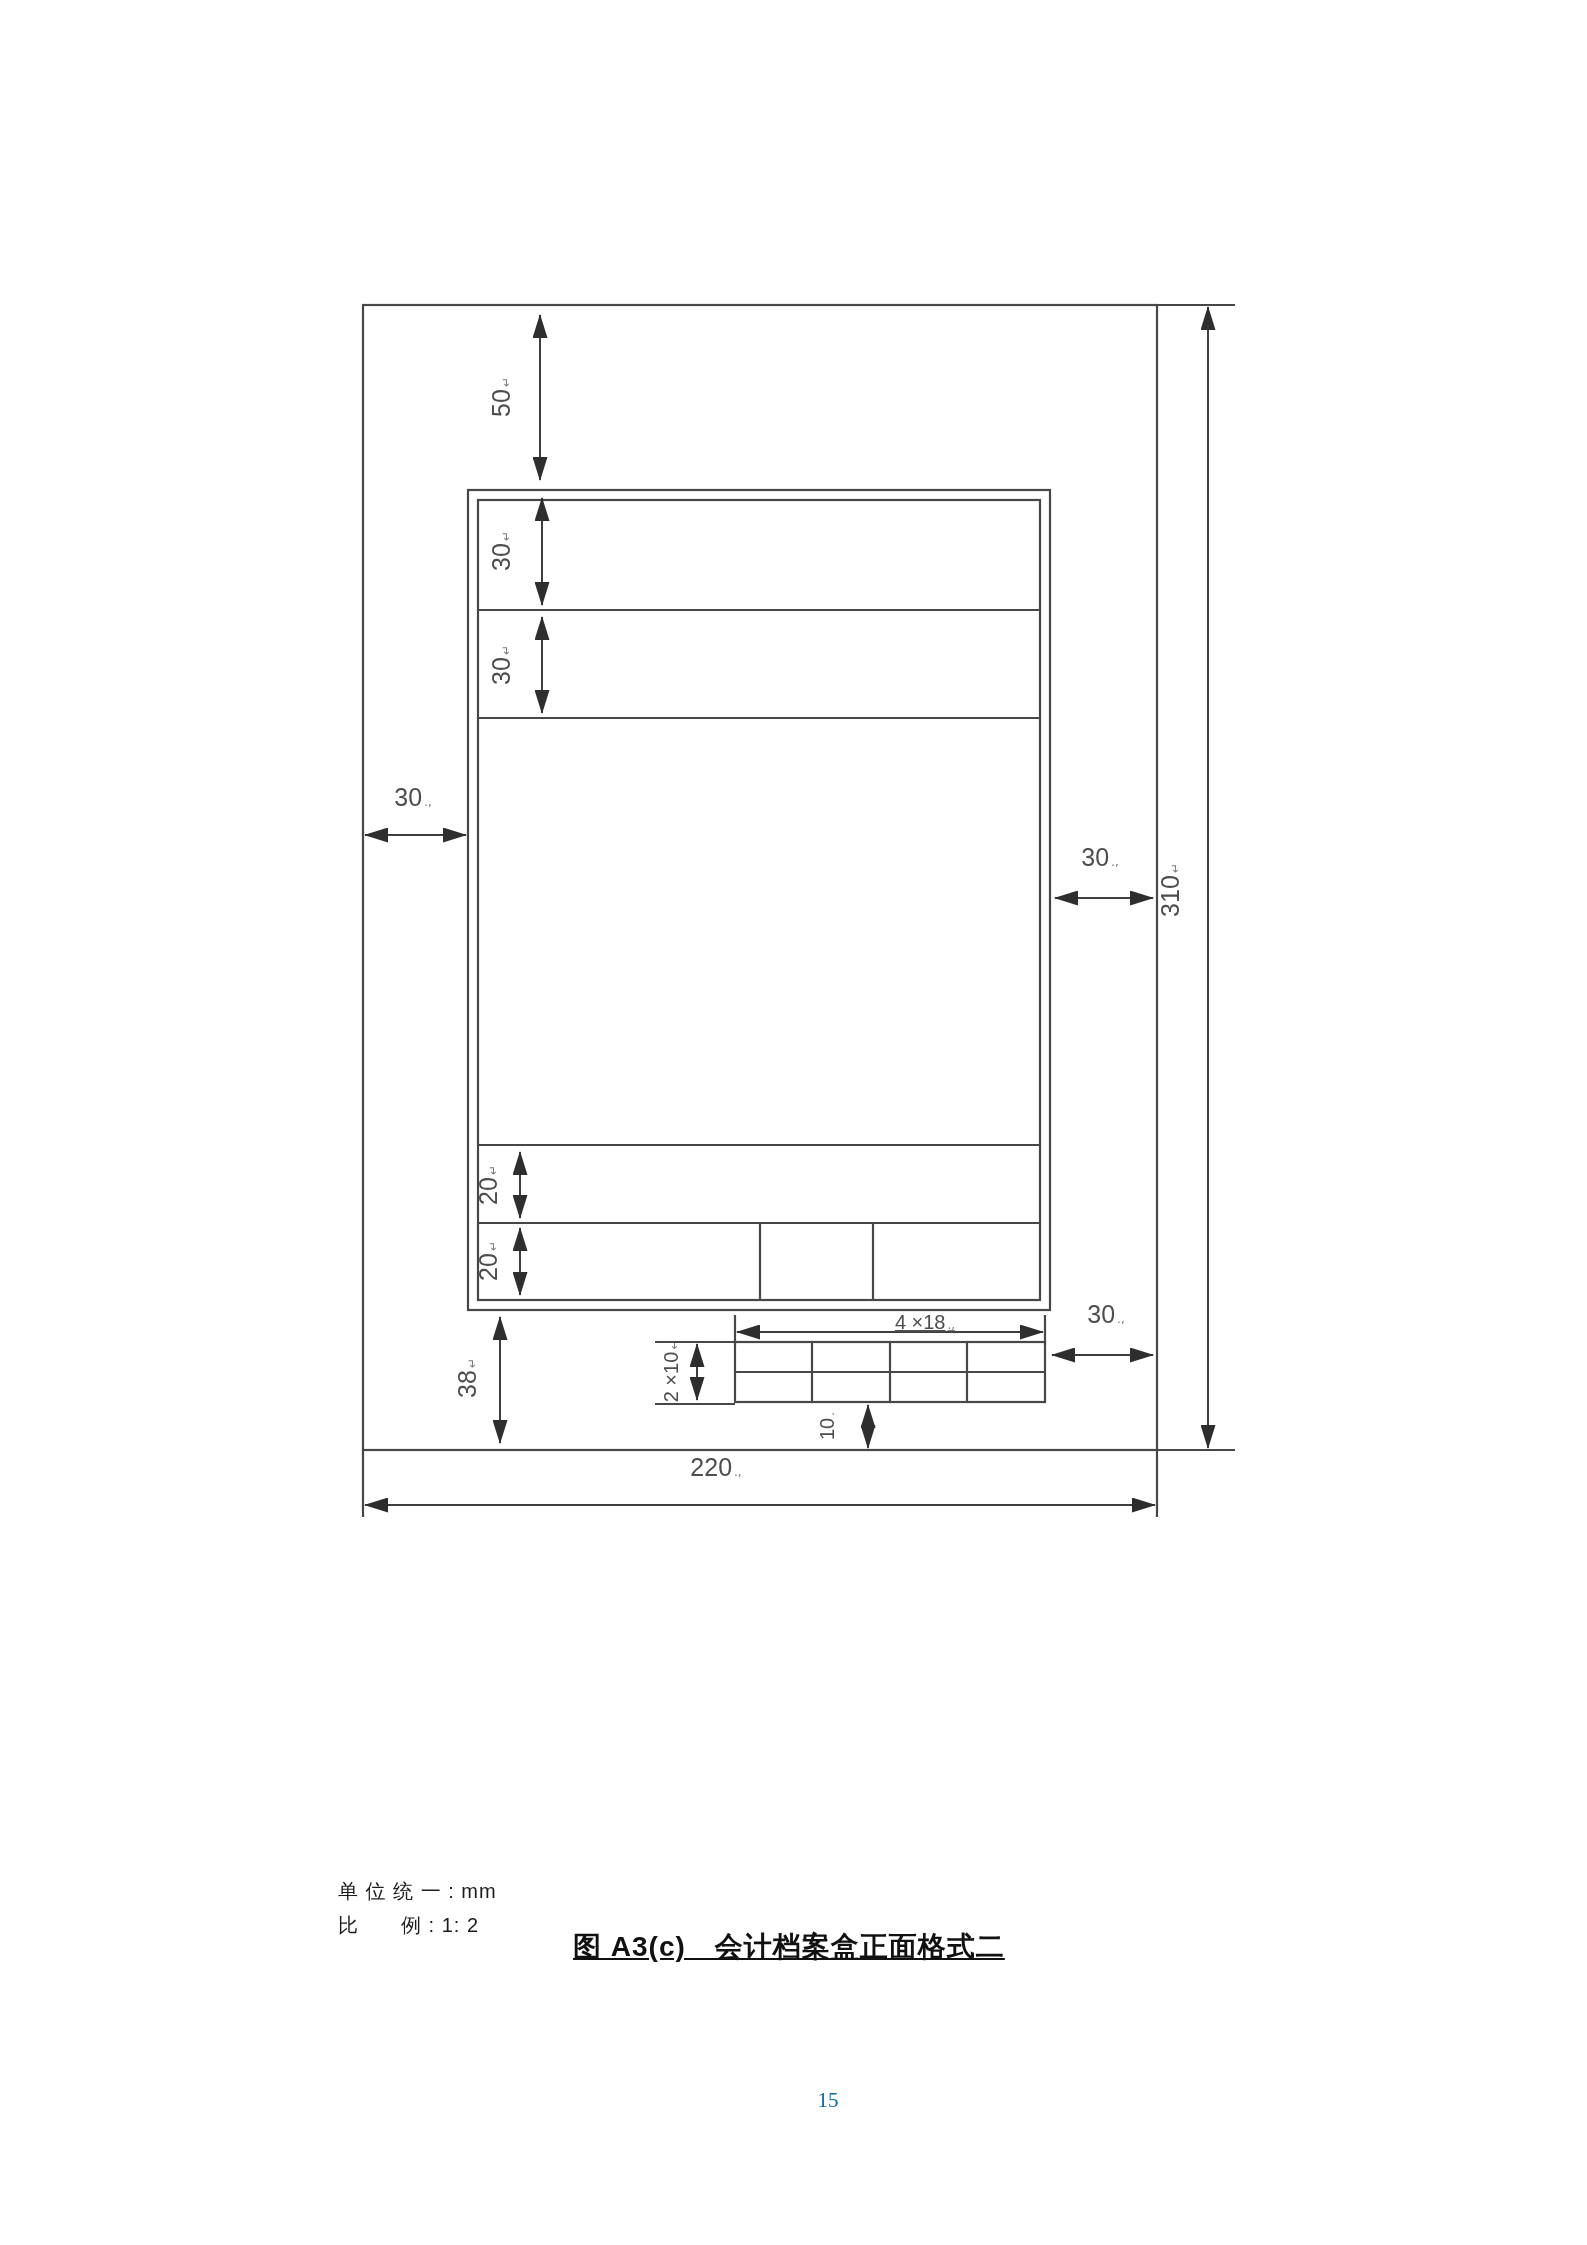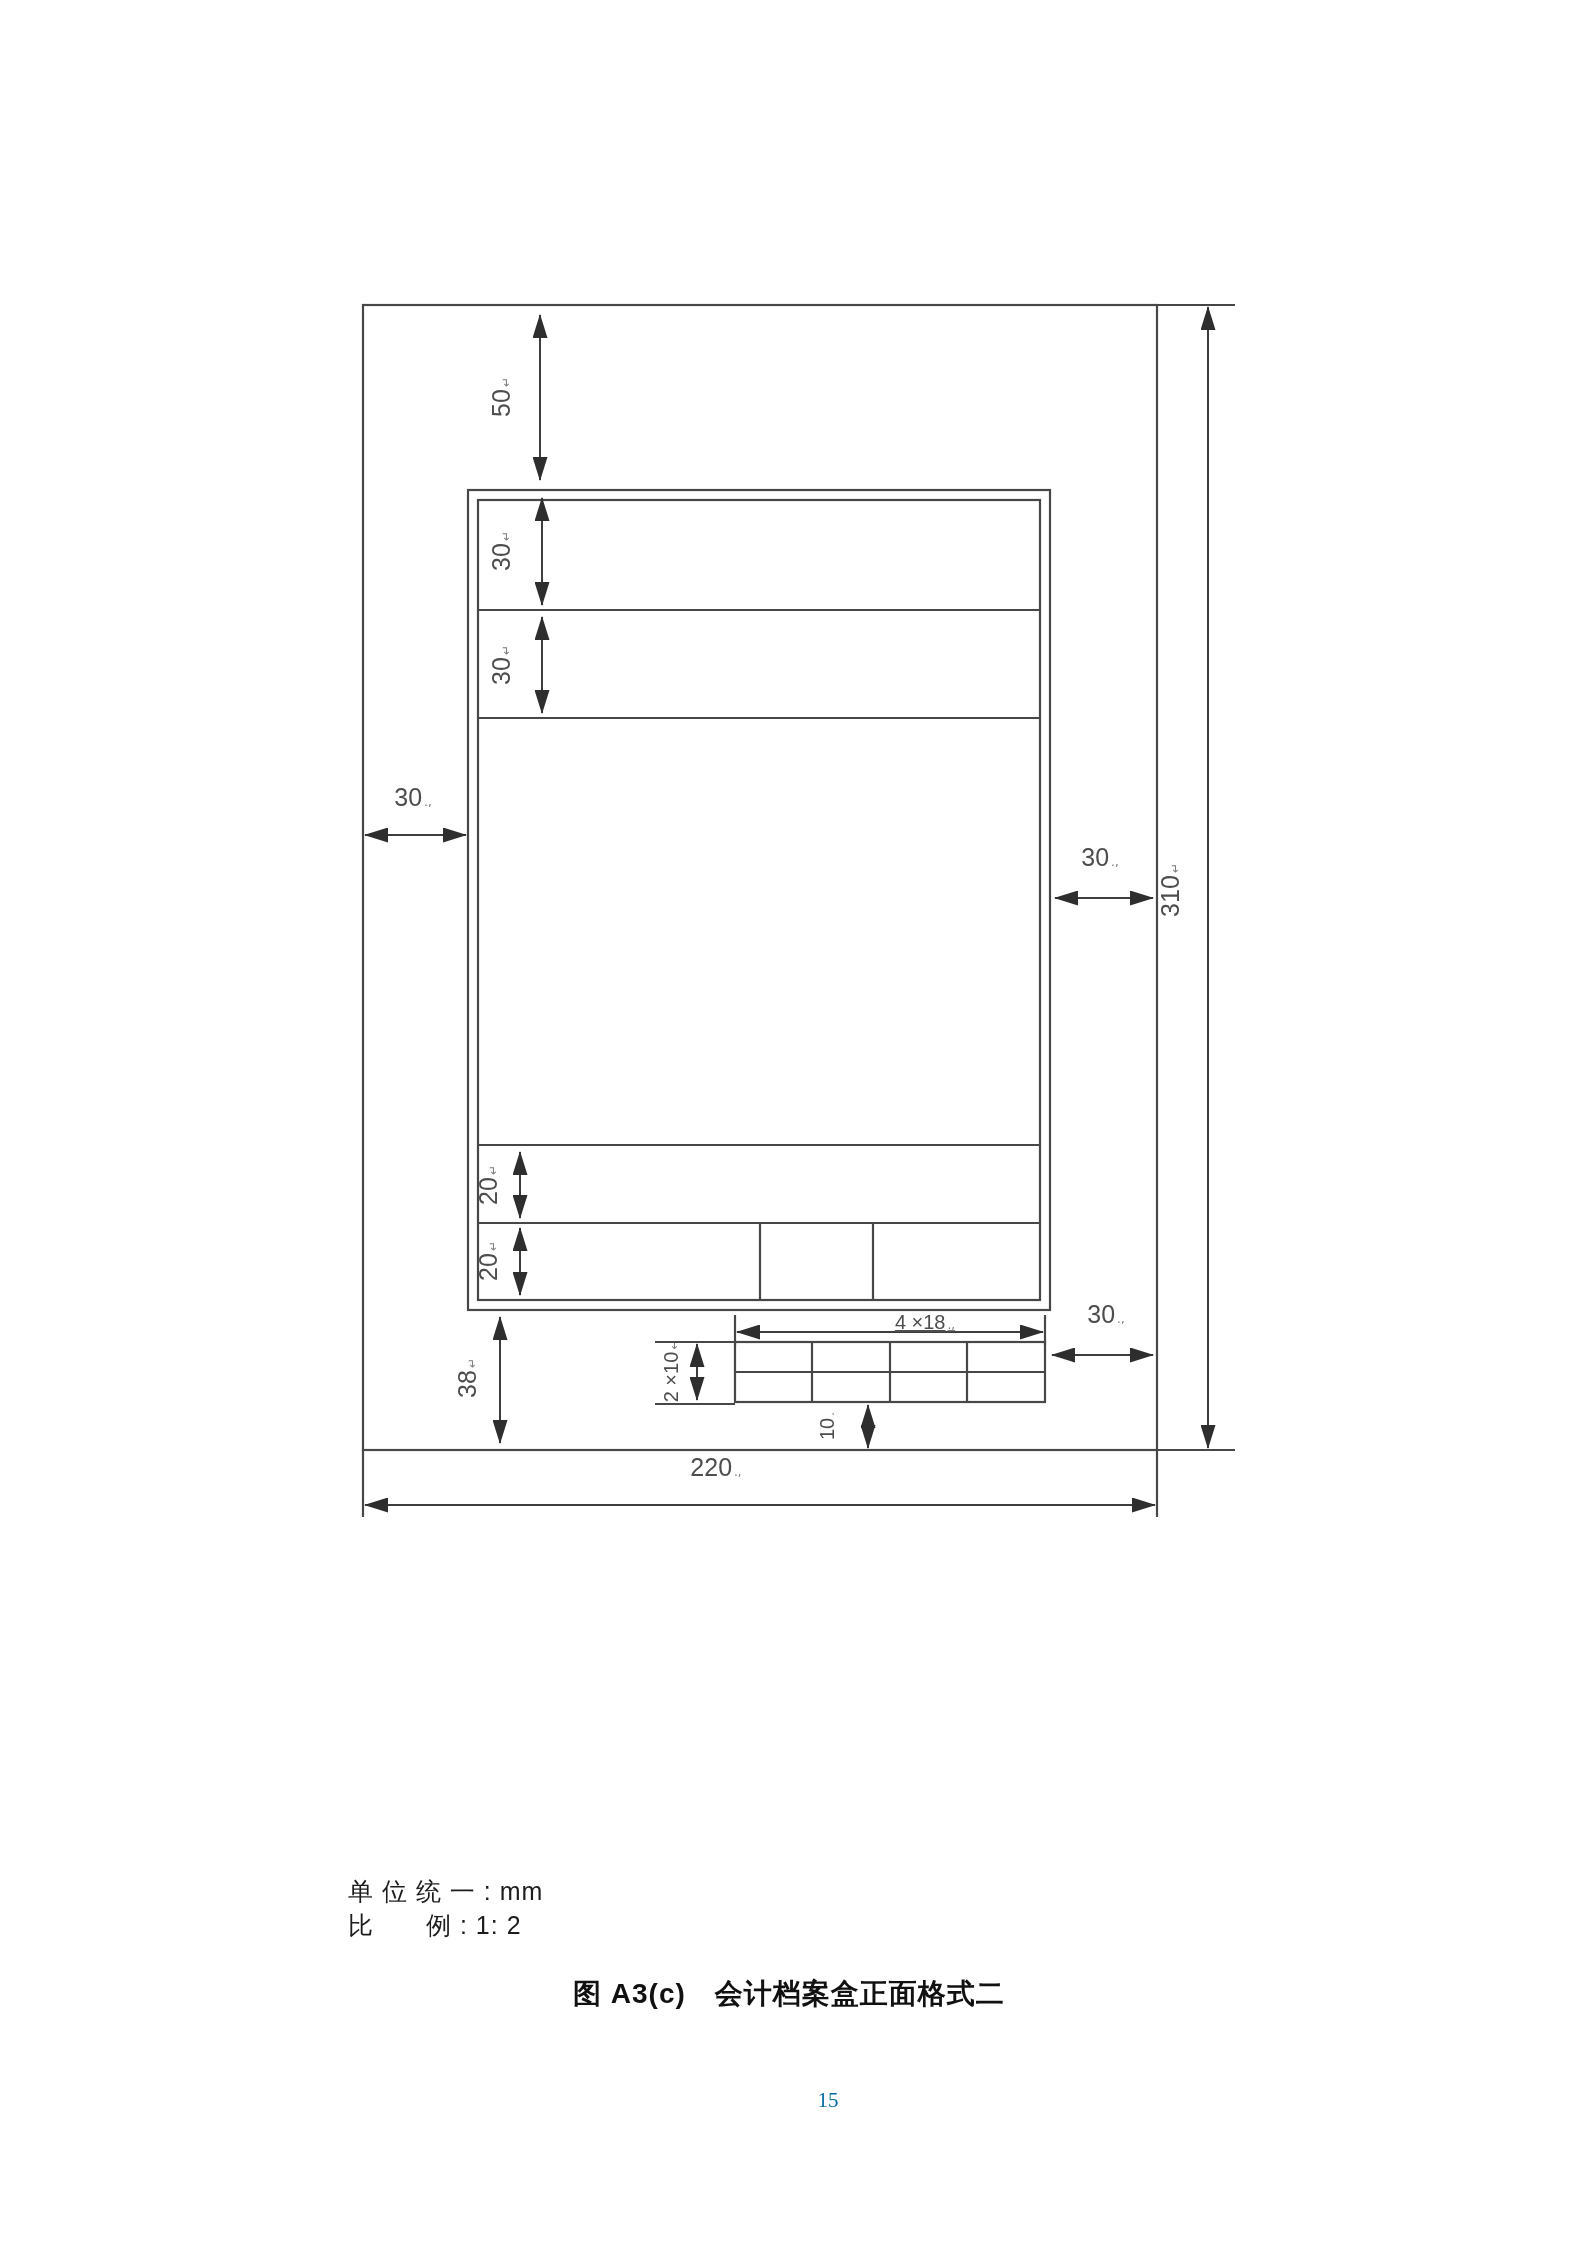--- a/index.html
+++ b/index.html
@@ -8,24 +8,24 @@
   .page{position:absolute;inset:0;background:#ffffff;}
   svg.drawing{position:absolute;left:0;top:0;width:1587px;height:2245px;}
   .lineart{stroke:#474747;fill:none;stroke-width:2.2;}
   .dimline{stroke:#3d3d3d;fill:none;stroke-width:2;}
   .dim{position:absolute;color:#4d4d4d;font-size:25px;line-height:1;
        white-space:nowrap;transform:translate(-50%,-50%);}
   .dim.v{transform:translate(-50%,-50%) rotate(-90deg);}
   .dim.small{font-size:20px;}
   .dim .sfx{font-size:12px;font-family:"DejaVu Sans",sans-serif;opacity:.75;
        margin-left:2px;}
-  .notes{position:absolute;left:348px;top:1874px;color:#1c1c1c;font-size:25px;
+  .notes{position:absolute;left:338px;top:1874px;color:#1c1c1c;font-size:20px;
        line-height:34px;letter-spacing:1px;}
-  .caption{position:absolute;left:573px;top:1975px;color:#111;font-size:28px;
-       font-weight:bold;letter-spacing:1px;white-space:nowrap;}
+  .caption{position:absolute;left:573px;top:1928px;color:#111;font-size:28px;
+       font-weight:bold;letter-spacing:1px;white-space:nowrap;text-decoration:underline;}
   .pageno{position:absolute;left:828px;top:2088px;transform:translateX(-50%);
        color:#0369a1;font-size:21px;font-family:"Liberation Serif",serif;}
 </style>
 </head>
 <body>
 
 <div class="page">
 
   <svg class="drawing" viewBox="0 0 1587 2245" xmlns="http://www.w3.org/2000/svg">
     <defs>

